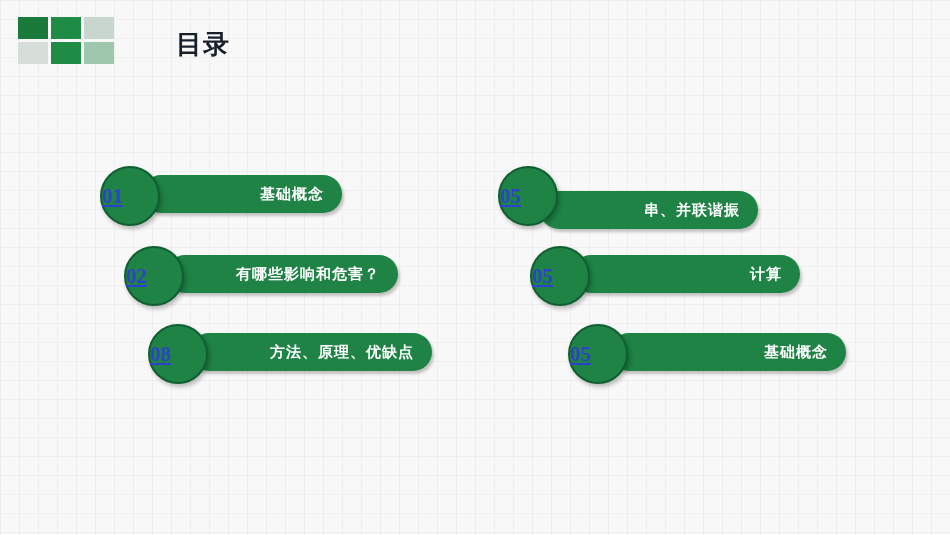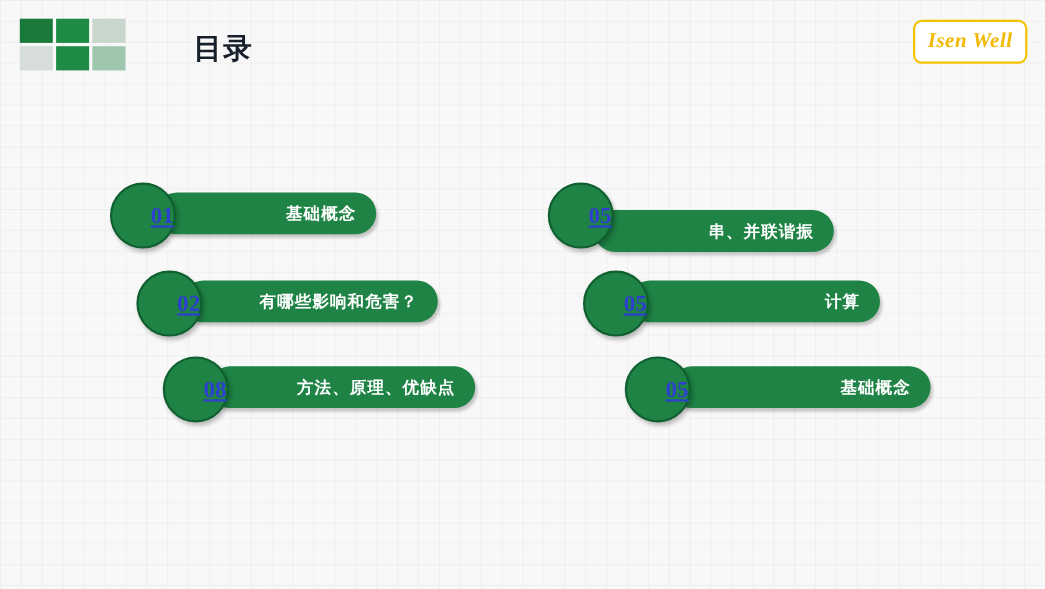--- a/index.html
+++ b/index.html
@@ -117,21 +117,21 @@
     top: 0;
     width: 56px;
     height: 56px;
     margin-top: -6px;
     border-radius: 50%;
     background: #1e8345;
     border: 2px solid #0f5f30;
     box-shadow: 2px 3px 4px rgba(0,0,0,0.25);
     display: flex;
     align-items: center;
-    justify-content: flex-end;
+    justify-content: flex-start;
   }
   .num-text {
     color: #2f3fd0;
     font-size: 21px;
     font-weight: bold;
     text-decoration: underline;
     font-family: "Liberation Serif", "DejaVu Serif", serif;
   }
 </style>
 </head>
@@ -142,23 +142,20 @@
 <div class="header">
   <div class="logo-blocks">
     <span class="blk b1"></span>
     <span class="blk b2"></span>
     <span class="blk b3"></span>
     <span class="blk b4"></span>
     <span class="blk b5"></span>
     <span class="blk b6"></span>
   </div>
   <div class="header-title">目录</div>
-  <div class="brand-badge">
-    <span class="brand-text">Isen Well</span>
-  </div>
 </div>
 
 <div class="menu-wrap">
     <div class="menu-item" style="left: 100px; top: 172px;">
       <div class="pill" style="width: 200px;">
         <span class="pill-label">基础概念</span>
       </div>
       <div class="num-circle">
         <span class="num-text">01</span>
       </div>

